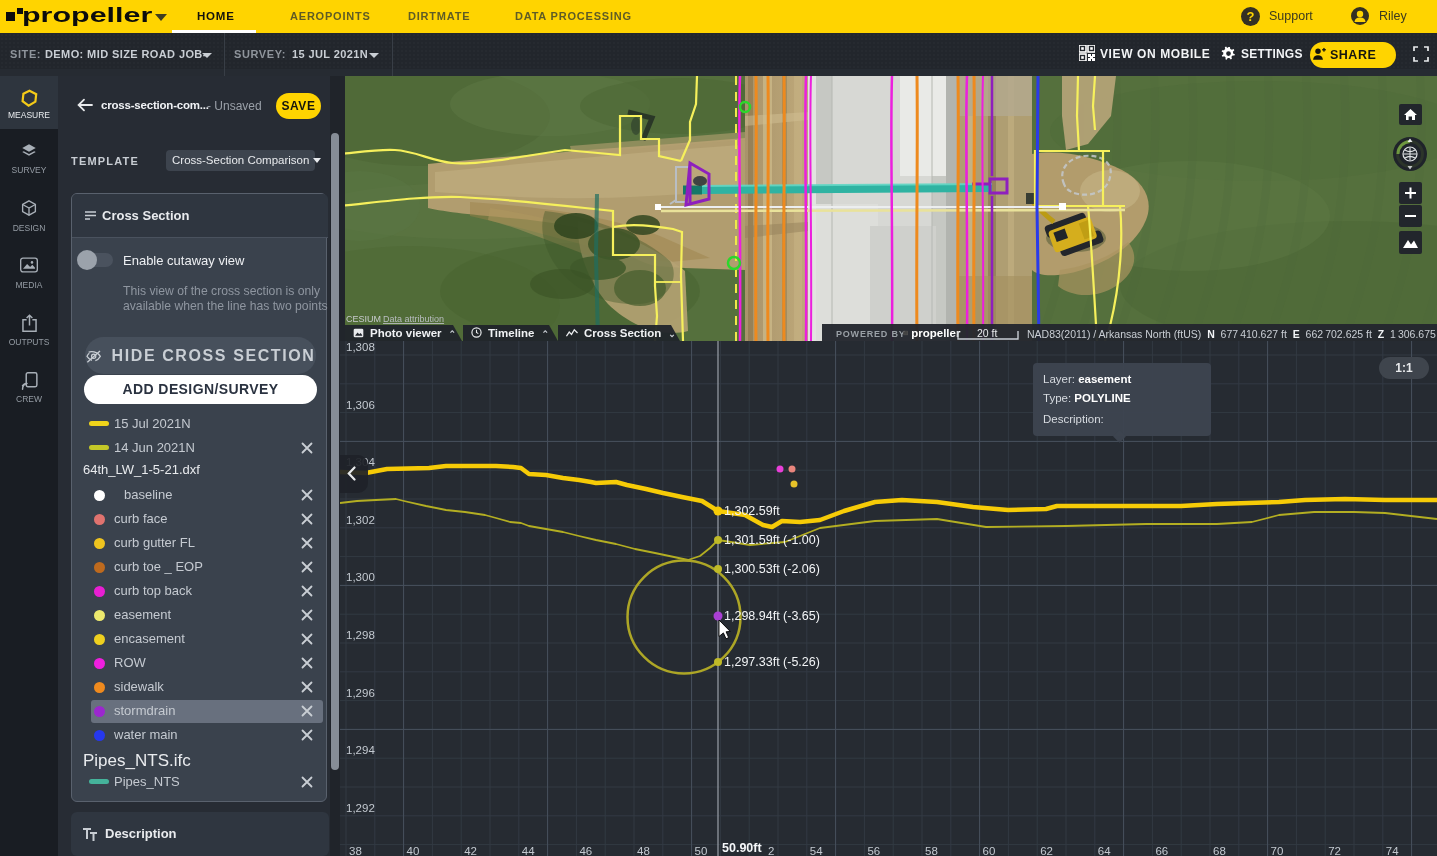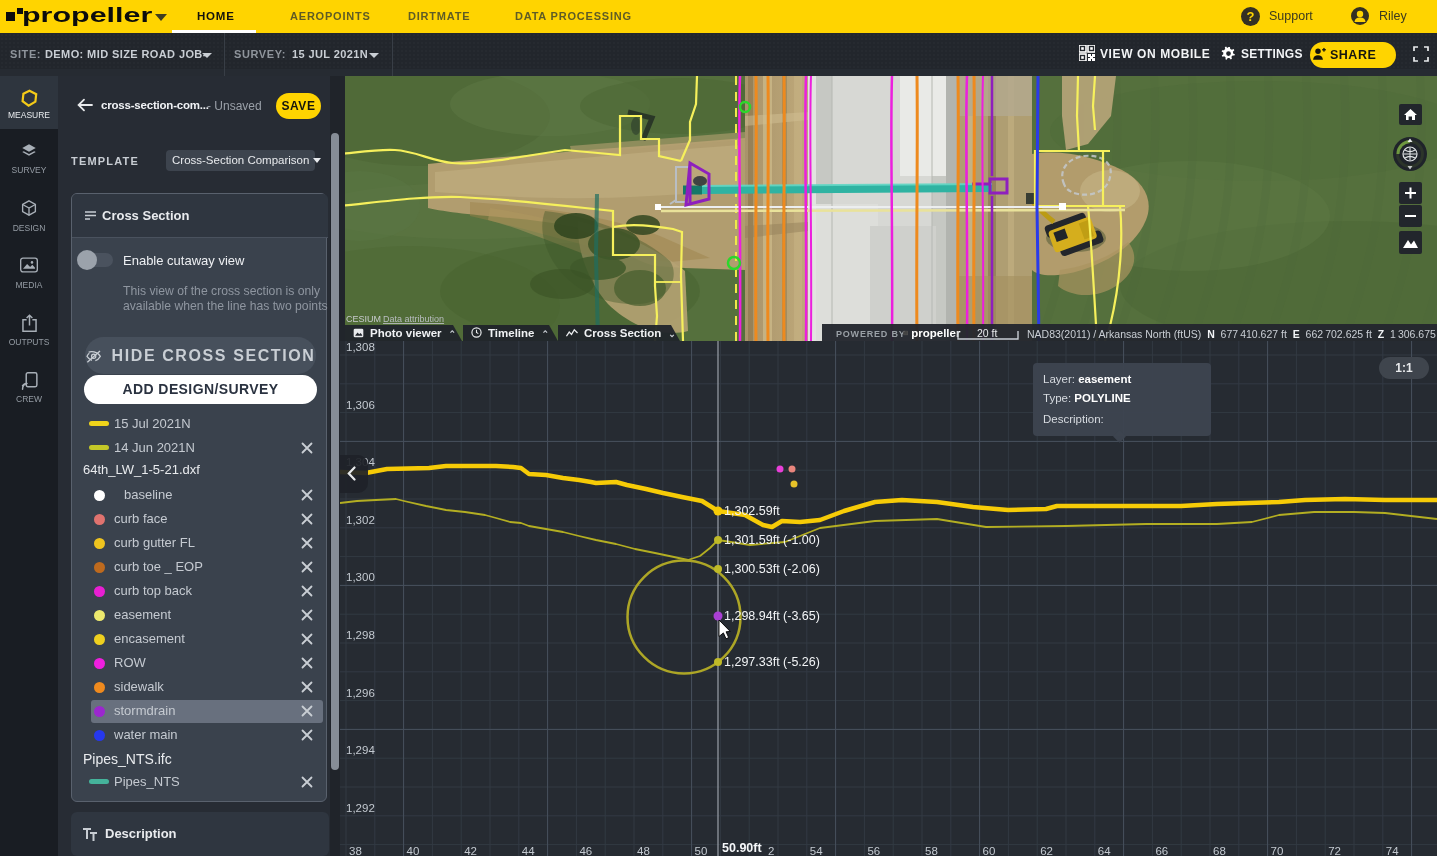--- a/index.html
+++ b/index.html
@@ -237,21 +237,21 @@
 <span class="abs" style="left:94px;top:705.5px;width:11px;height:11px;border-radius:50%;background:#9C27CF;position:absolute;"></span>
 <div class="abs" style="left:114px;top:703px;font-size:13px;color:#C5CAD1;">stormdrain</div>
 <svg class="abs" style="left:300px;top:704px;" width="14" height="14" viewBox="0 0 14 14" stroke="#C9CED4" stroke-width="1.8" stroke-linecap="round">
       <path d="M2.5 2.5 L11.5 11.5 M11.5 2.5 L2.5 11.5"></path>
     </svg>
 <span class="abs" style="left:94px;top:729.5px;width:11px;height:11px;border-radius:50%;background:#2638EE;position:absolute;"></span>
 <div class="abs" style="left:114px;top:727px;font-size:13px;color:#C5CAD1;">water main</div>
 <svg class="abs" style="left:300px;top:728px;" width="14" height="14" viewBox="0 0 14 14" stroke="#C9CED4" stroke-width="1.8" stroke-linecap="round">
       <path d="M2.5 2.5 L11.5 11.5 M11.5 2.5 L2.5 11.5"></path>
     </svg>
-<div class="abs" style="left:83px;top:751px;font-size:14px;color:#E9EBEE;">Pipes_NTS.ifc</div>
+<div class="abs" style="left:83px;top:751px;font-size:17px;color:#E9EBEE;">Pipes_NTS.ifc</div>
 <span class="dash abs" style="left:89px;top:779px;width:20px;height:5px;border-radius:2.5px;background:#45B39B;position:absolute;"></span>
 <div class="abs" style="left:114px;top:774px;font-size:13px;color:#C5CAD1;">Pipes_NTS</div>
 <svg class="abs" style="left:300px;top:775px;" width="14" height="14" viewBox="0 0 14 14" stroke="#C9CED4" stroke-width="1.8" stroke-linecap="round">
       <path d="M2.5 2.5 L11.5 11.5 M11.5 2.5 L2.5 11.5"></path>
     </svg>
   </div>
 <div id="descbar"><svg style="vertical-align:-3px; margin:0 8px 0 12px;" width="14" height="13" viewBox="0 0 14 13" fill="#C8CDD3">
       <rect x="0" y="0" width="8" height="2"></rect>
       <rect x="3" y="0" width="2" height="11"></rect>
       <rect x="7" y="4" width="7" height="2"></rect>

